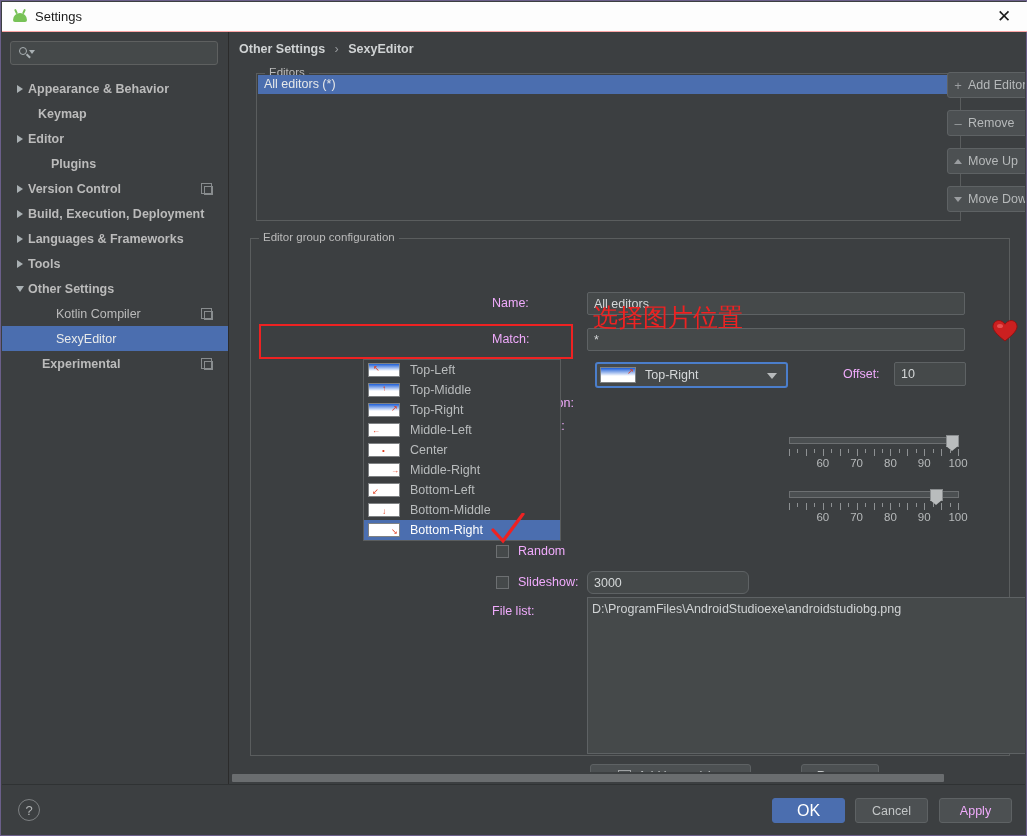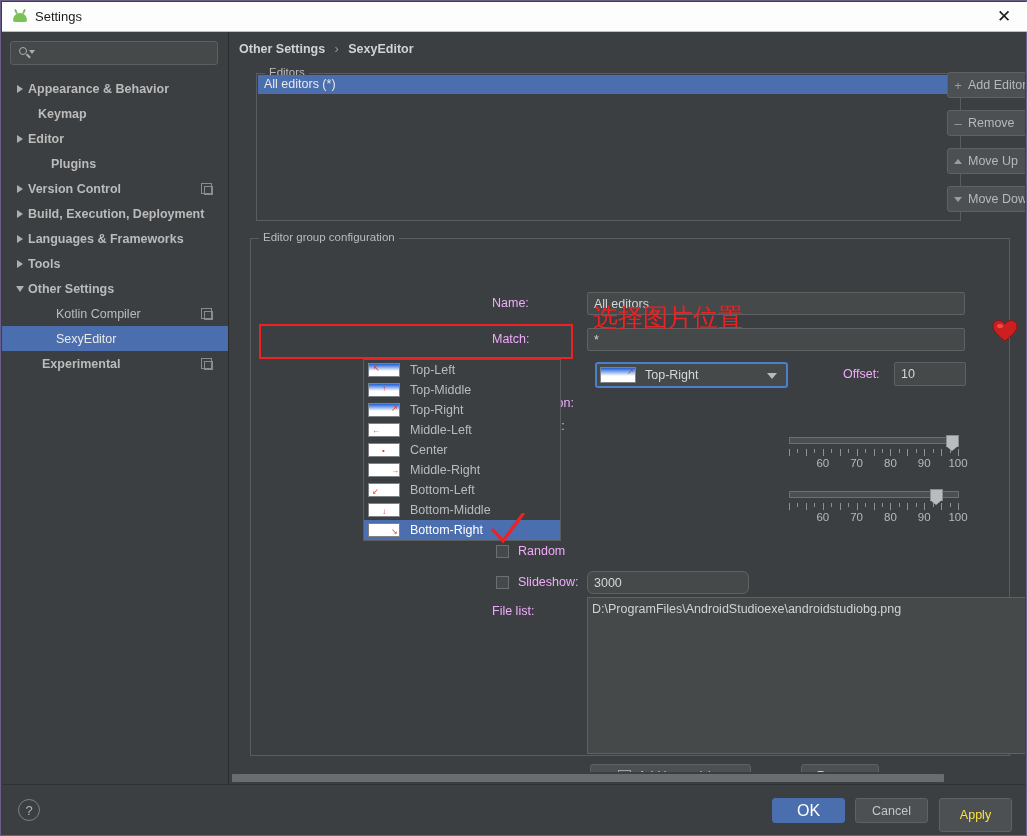--- a/index.html
+++ b/index.html
@@ -129,21 +129,21 @@
   
   .hscroll{position:absolute;left:228px;bottom:51px;right:1px;height:12px;background:#3c3f41;}
   .hscroll .thumbh{position:absolute;left:3px;top:2px;width:712px;height:8px;background:#6a6d6f;border-radius:1px;}
   .bottombar{position:absolute;left:1px;right:1px;bottom:1px;height:49px;background:#3c3f41;
     border-top:1px solid #2f3233;}
   .helpbtn{position:absolute;left:16px;top:14px;width:22px;height:22px;border:1px solid #7d8082;border-radius:50%;
     color:#b0b3b4;font-size:13px;display:flex;align-items:center;justify-content:center;box-sizing:border-box;}
   .okbtn{position:absolute;left:770px;top:13px;width:73px;height:25px;background:#4b6eaf;border:1px solid #4b6eaf;
     color:#ffffff;border-radius:3px;font-size:16px;display:flex;align-items:center;justify-content:center;box-sizing:border-box;}
   .cancelbtn{position:absolute;left:853px;top:13px;width:73px;height:25px;}
-  .applybtn{position:absolute;left:937px;top:13px;width:73px;height:34px;color:#fde047;}
+  .applybtn{position:absolute;left:937px;top:13px;width:73px;height:25px;color:#f0abfc;}
 </style>
 </head>
 <body>
 
 <div class="win">
 
   <div class="titlebar">
     <div class="tb-icon">
       <div class="ear1"></div>
         <div class="ear2"></div>

